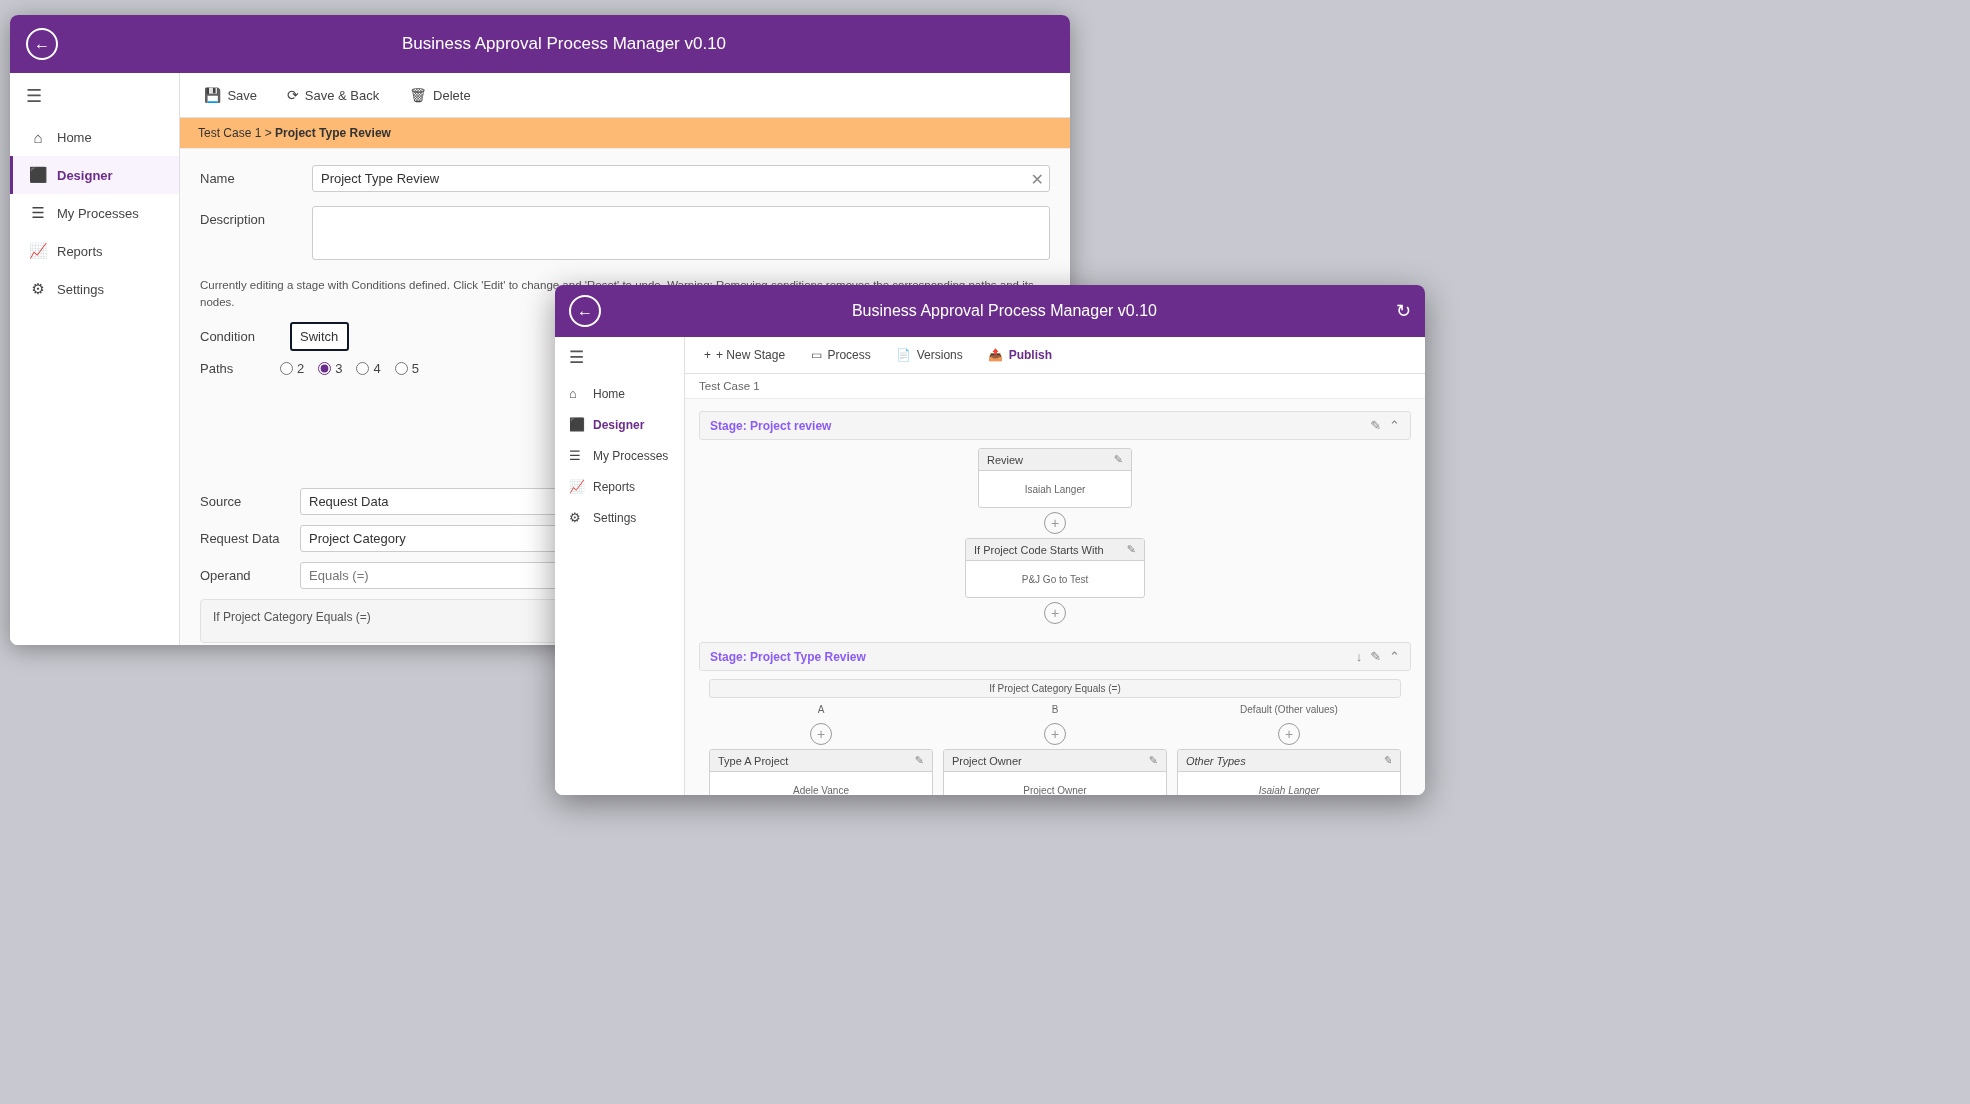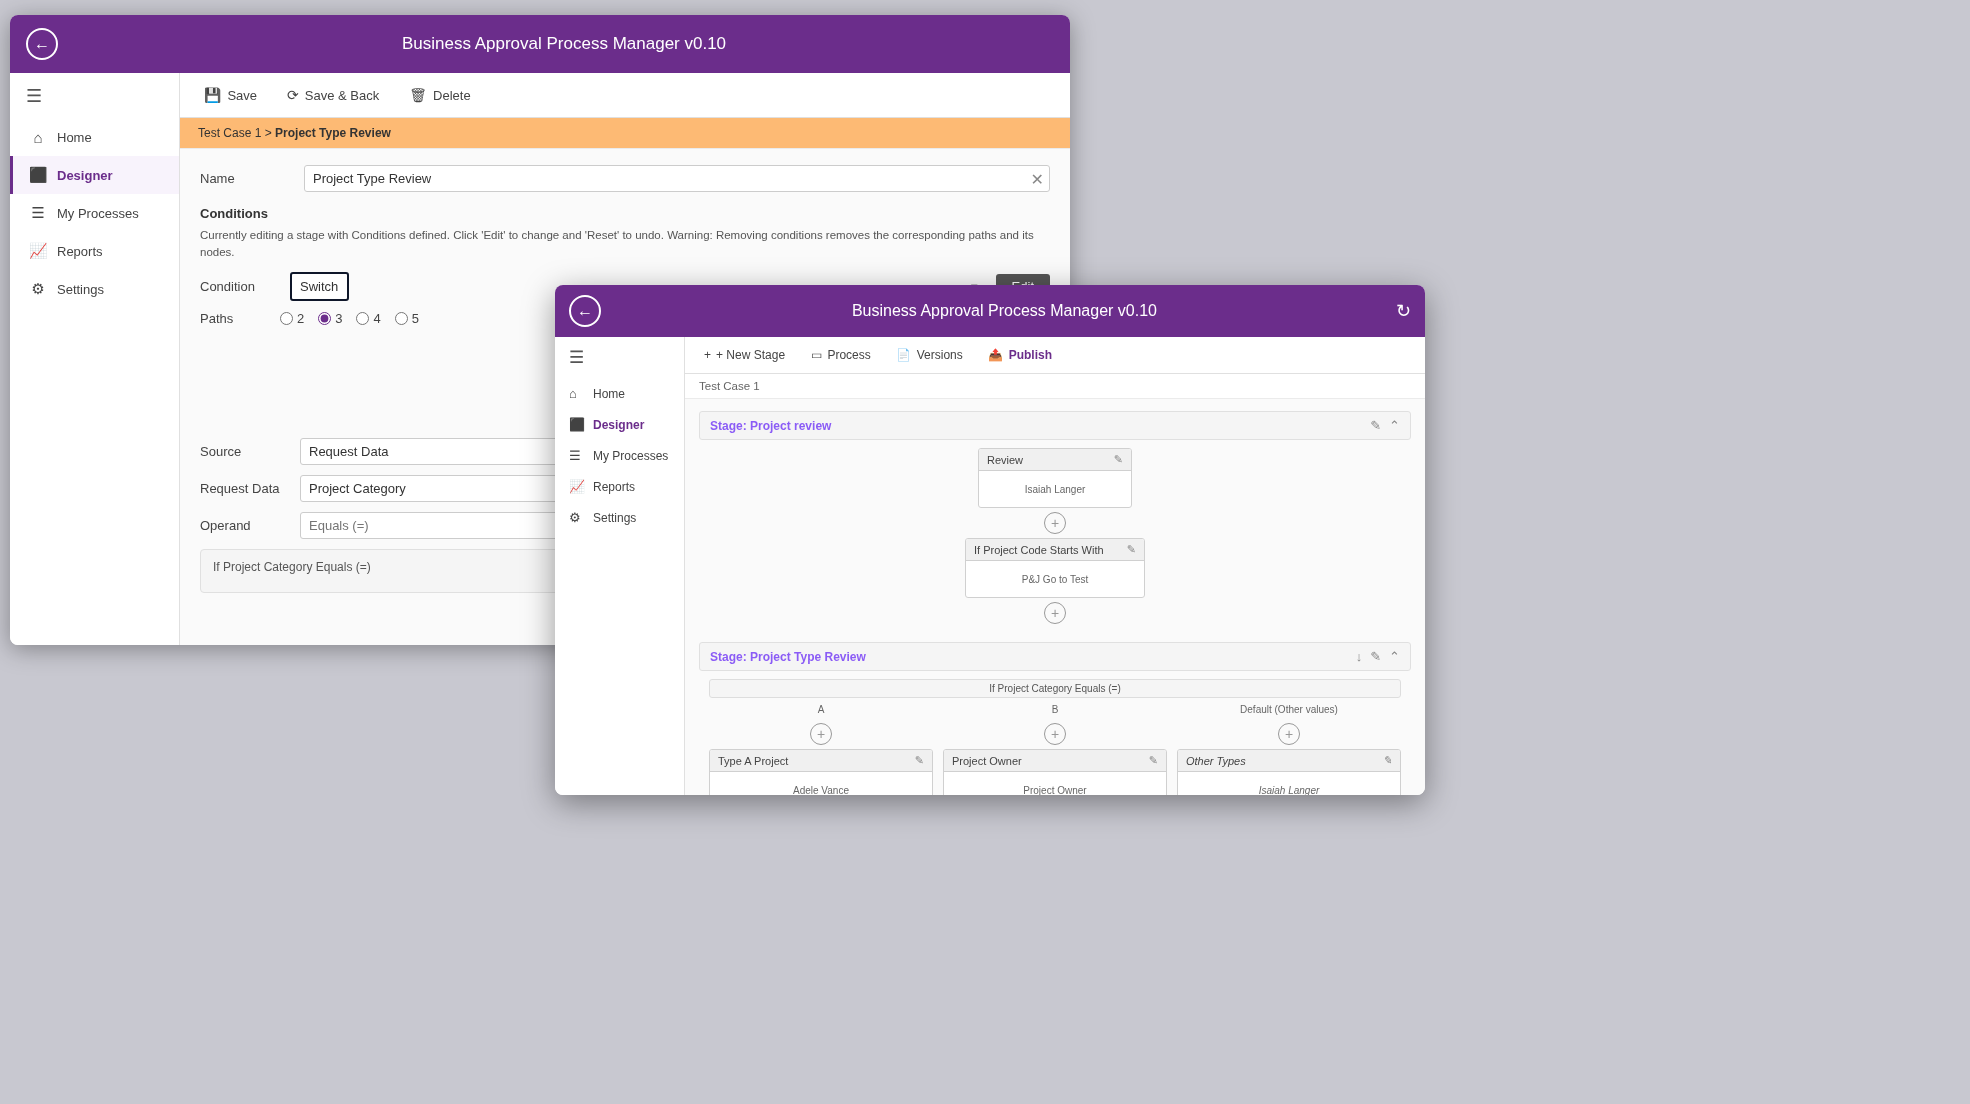--- a/index.html
+++ b/index.html
@@ -137,21 +137,21 @@
 
     .form-area {
       padding: 16px 20px;
       overflow-y: auto;
       flex: 1;
     }
     .form-row {
       display: flex;
       align-items: flex-start;
       margin-bottom: 14px;
-      gap: 4px;
+      gap: 12px;
     }
     .form-label {
       width: 100px;
       padding-top: 6px;
       font-size: 13px;
       color: #444;
       flex-shrink: 0;
     }
     .form-input-wrap {
       flex: 1;
@@ -587,23 +587,28 @@
       <div class="form-area">
 
         <div class="form-row">
           <div class="form-label">Name</div>
           <div class="form-input-wrap">
             <input type="text" class="form-input" value="Project Type Review" style="">
             <span class="clear-btn">✕</span>
           </div>
         </div>
 
+        <div class="form-row">
+          <div class="form-label">Description</div>
+          <div class="form-input-wrap">
+            <textarea class="form-input tall" style=""></textarea>
+          </div>
+        </div>
 
         <div class="conditions-section">
-          <div class="section-label">Conditions</div>
           <div class="conditions-note">Currently editing a stage with Conditions defined. Click 'Edit' to change and 'Reset' to undo. Warning: Removing conditions removes the corresponding paths and its nodes.</div>
 
           <div class="condition-row">
             <div class="condition-label">Condition</div>
             <div class="select-wrap">
               <select class="condition-select">
                 <option>Switch</option>
               </select>
             </div>
             <button class="edit-btn">Edit</button>

